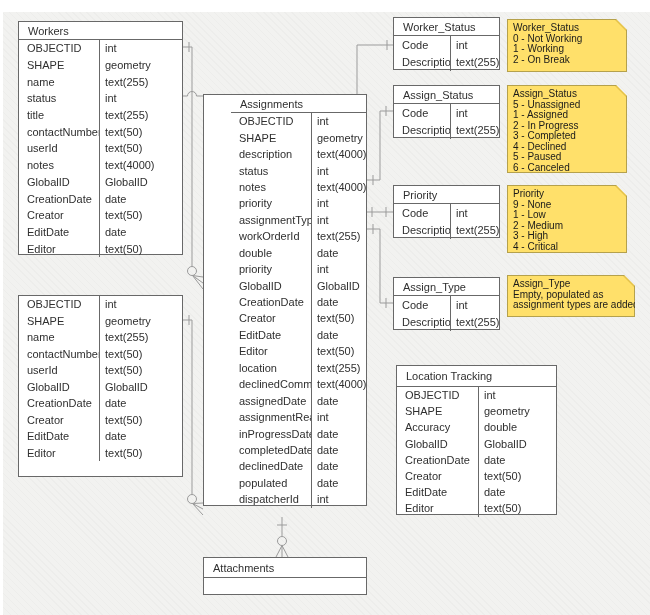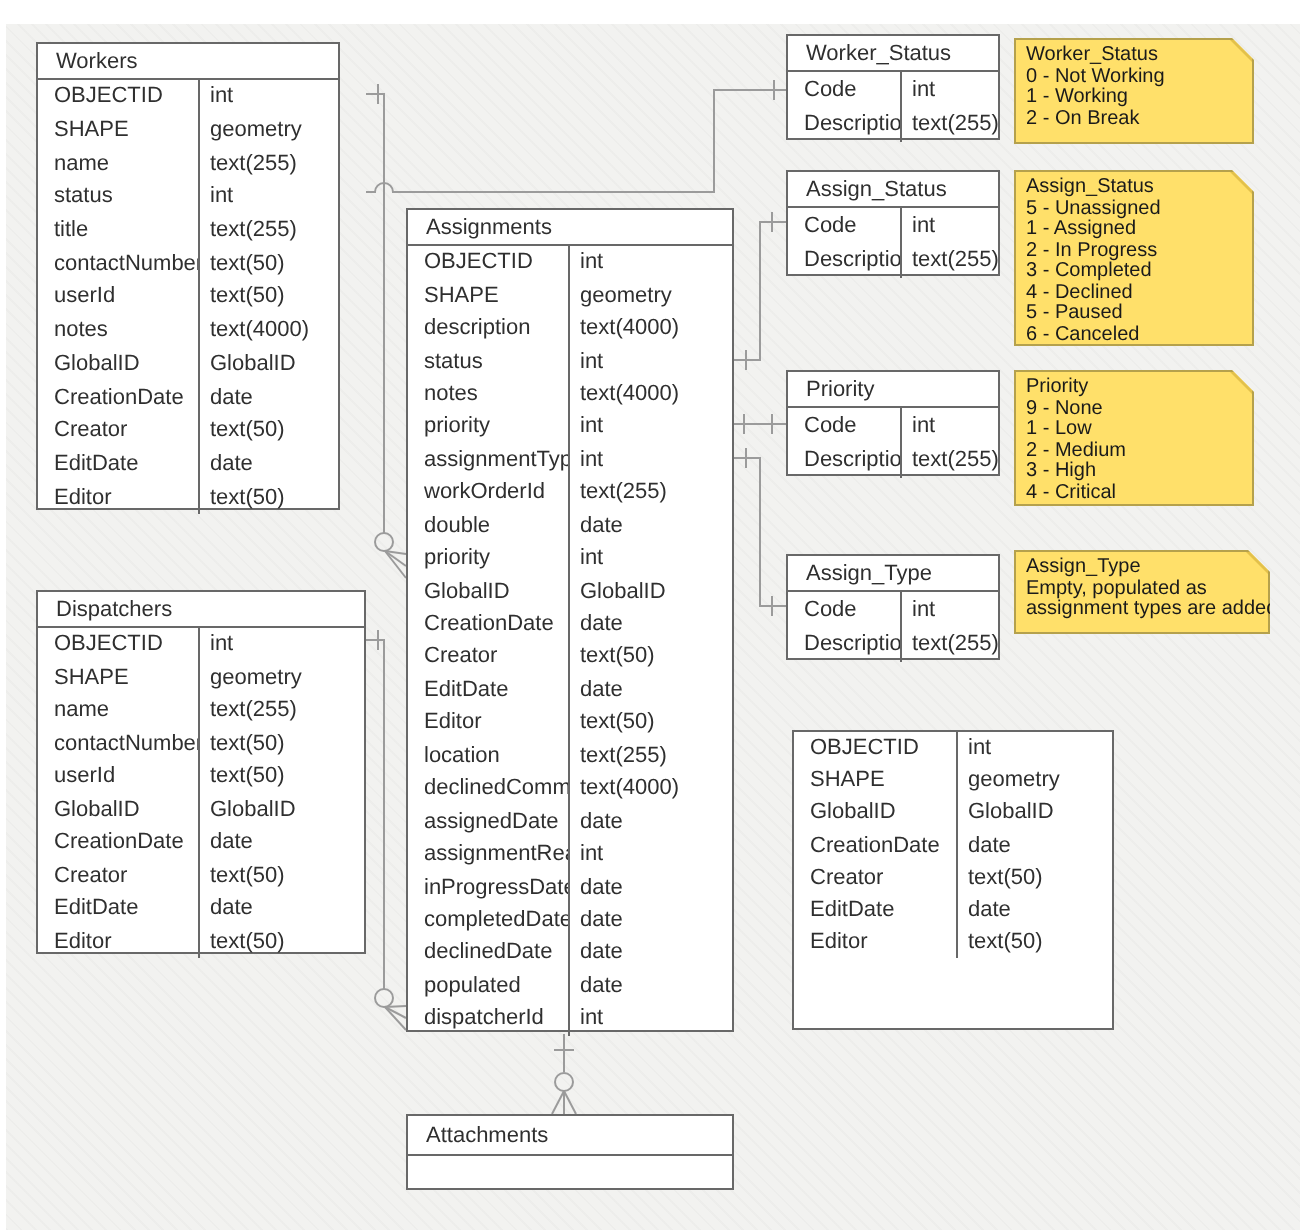--- a/index.html
+++ b/index.html
@@ -77,21 +77,21 @@
     <g>
       <path d="M282,517 V536"></path>
       <path d="M277,525 H287"></path>
       <circle cx="282" cy="541" r="4.5"></circle>
       <path d="M282,545.5 L276,557"></path>
         <path d="M282,545.5 L282,557"></path>
         <path d="M282,545.5 L288,557"></path>
     </g>
   </svg>
 
-  <div class="etable" style="left:18px;top:21px;width:152px;height:234px;--hh:17px;--rh:16.7px;--dv:80px;">
+  <div class="etable" style="left:18px;top:21px;width:165px;height:234px;--hh:17px;--rh:16.7px;--dv:80px;">
     <div class="t-header">Workers</div>
     <div class="t-body">
         <i class="col-div"></i>
         <div class="t-row">
           <span class="f-name">OBJECTID</span>
           <span class="f-type">int</span>
         </div>
         <div class="t-row">
           <span class="f-name">SHAPE</span>
           <span class="f-type">geometry</span>
@@ -137,21 +137,20 @@
           <span class="f-type">date</span>
         </div>
         <div class="t-row">
           <span class="f-name">Editor</span>
           <span class="f-type">text(50)</span>
         </div>
       </div>
   </div>
 
   <div class="etable" style="left:18px;top:295px;width:165px;height:182px;--hh:17px;--rh:16.5px;--dv:80px;">
-    <div class="t-header">Dispatchers</div>
     <div class="t-body">
         <i class="col-div"></i>
         <div class="t-row">
           <span class="f-name">OBJECTID</span>
           <span class="f-type">int</span>
         </div>
         <div class="t-row">
           <span class="f-name">SHAPE</span>
           <span class="f-type">geometry</span>
         </div>
@@ -183,21 +182,21 @@
           <span class="f-name">EditDate</span>
           <span class="f-type">date</span>
         </div>
         <div class="t-row">
           <span class="f-name">Editor</span>
           <span class="f-type">text(50)</span>
         </div>
       </div>
   </div>
 
-  <div class="etable" style="left:203px;top:104px;width:164px;height:412px;--hh:17px;--rh:16.45px;--dv:80px;">
+  <div class="etable" style="left:203px;top:94px;width:164px;height:412px;padding-left:27px;--hh:17px;--rh:16.45px;--dv:80px;">
     <div class="t-header">Assignments</div>
     <div class="t-body">
         <i class="col-div"></i>
         <div class="t-row">
           <span class="f-name">OBJECTID</span>
           <span class="f-type">int</span>
         </div>
         <div class="t-row">
           <span class="f-name">SHAPE</span>
           <span class="f-type">geometry</span>
@@ -347,29 +346,34 @@
           <span class="f-type">int</span>
         </div>
         <div class="t-row">
           <span class="f-name">Description</span>
           <span class="f-type">text(255)</span>
         </div>
       </div>
   </div>
 
   <div class="etable" style="left:396px;top:365px;width:161px;height:150px;--hh:20px;--rh:16.2px;--dv:81px;">
+    <div class="t-header">Location Tracking</div>
     <div class="t-body">
         <i class="col-div"></i>
         <div class="t-row">
           <span class="f-name">OBJECTID</span>
           <span class="f-type">int</span>
         </div>
         <div class="t-row">
           <span class="f-name">SHAPE</span>
           <span class="f-type">geometry</span>
+        </div>
+        <div class="t-row">
+          <span class="f-name">Accuracy</span>
+          <span class="f-type">double</span>
         </div>
         <div class="t-row">
           <span class="f-name">GlobalID</span>
           <span class="f-type">GlobalID</span>
         </div>
         <div class="t-row">
           <span class="f-name">CreationDate</span>
           <span class="f-type">date</span>
         </div>
         <div class="t-row">

